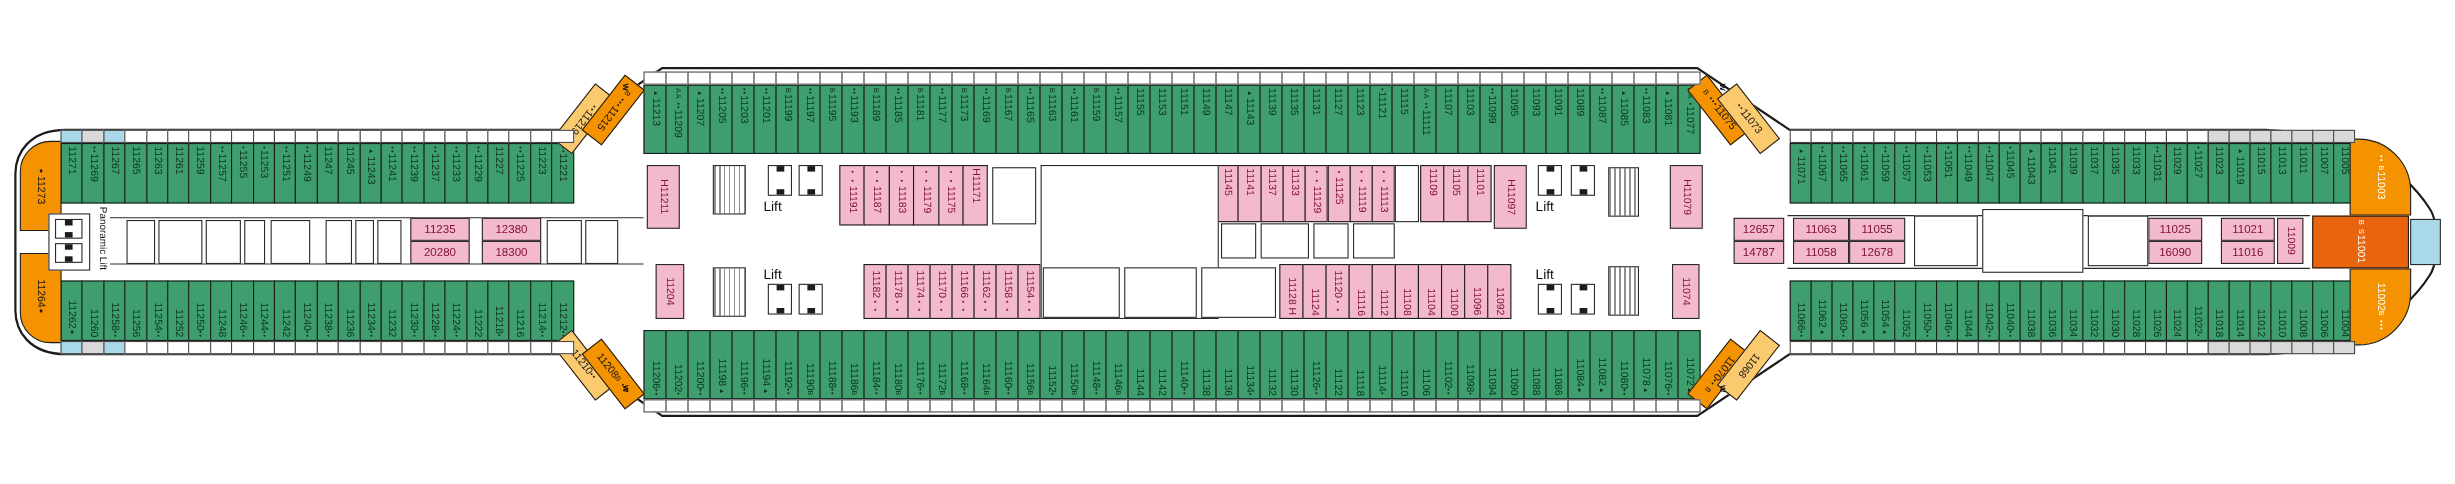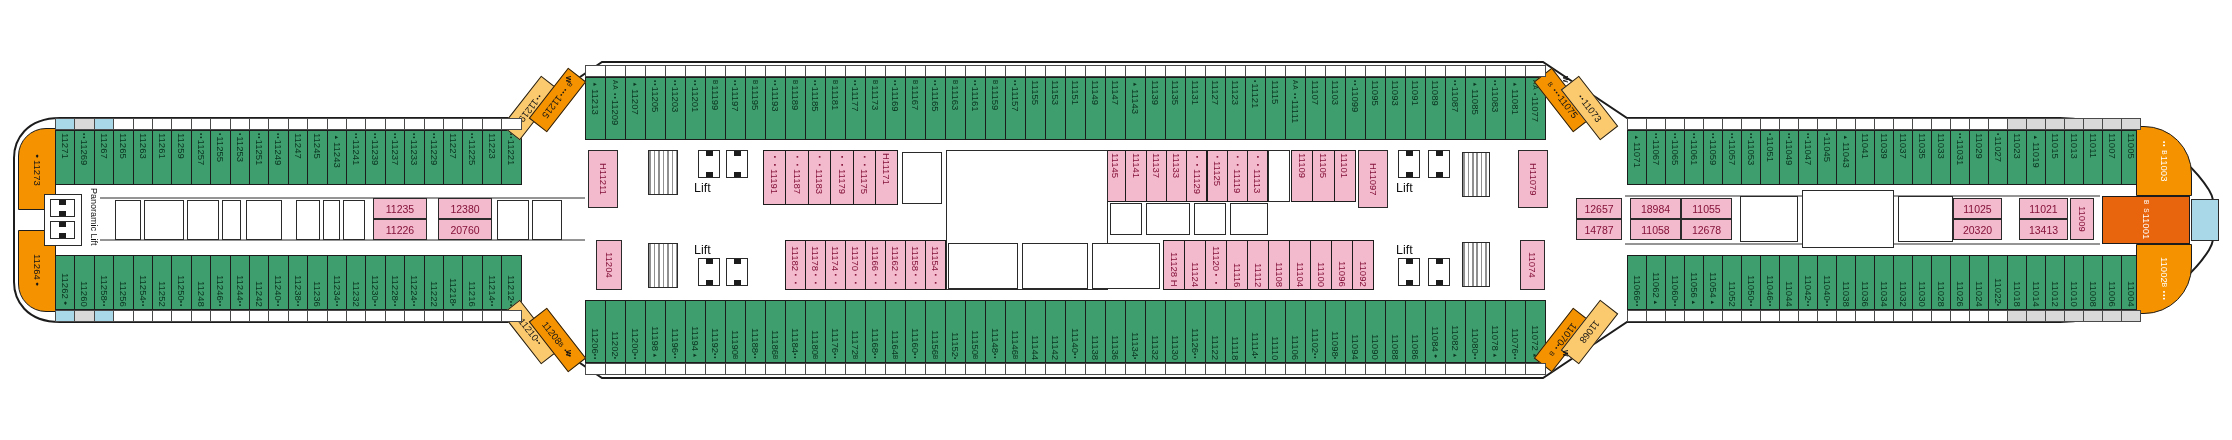--- a/index.html
+++ b/index.html
@@ -790,45 +790,45 @@
       <span class="vtxt"><i class="mk">•• B</i><b>11003</b></span>
     </div>
     <div class="round o wt" style="left: 2136px; top: 244px; width: 56px; height: 70px; border-radius: 0px 0px 48px;">
       <span class="vtxt"><b>11002</b><i class="mk">B •••</i></span>
     </div>
     <div class="round do wt" style="left: 2102px; top: 196px; width: 88px; height: 48px; border-radius: 0px;">
       <span class="vtxt"><i class="mk">B S</i><b>11001</b></span>
     </div>
     <div class="pair" style="left: 373px; top: 198px; width: 54px; height: 42px;">
       <div>11235</div>
-      <div>11226</div>
+      <div>20280</div>
     </div>
     <div class="pair" style="left: 438px; top: 198px; width: 54px; height: 42px;">
       <div>12380</div>
-      <div>20760</div>
+      <div>18300</div>
     </div>
     <div class="pair" style="left: 1576px; top: 198px; width: 46px; height: 42px;">
       <div>12657</div>
       <div>14787</div>
     </div>
     <div class="pair" style="left: 1630px; top: 198px; width: 51px; height: 42px;">
-      <div>18984</div>
+      <div>11063</div>
       <div>11058</div>
     </div>
     <div class="pair" style="left: 1681px; top: 198px; width: 51px; height: 42px;">
       <div>11055</div>
       <div>12678</div>
     </div>
     <div class="pair" style="left: 1953px; top: 198px; width: 49px; height: 42px;">
       <div>11025</div>
-      <div>20320</div>
+      <div>16090</div>
     </div>
     <div class="pair" style="left: 2019px; top: 198px; width: 49px; height: 42px;">
       <div>11021</div>
-      <div>13413</div>
+      <div>11016</div>
     </div>
     <div class="single" style="left: 588px; top: 150px; width: 30px; height: 58px;">
       <span class="vtxt"><i class="mk"></i><b>H11211</b></span>
     </div>
     <div class="single" style="left: 596px; top: 240px; width: 26px; height: 50px;">
       <span class="vtxt"><i class="mk"></i><b>11204</b></span>
     </div>
     <div class="single" style="left: 1358px; top: 150px; width: 30px; height: 58px;">
       <span class="vtxt"><i class="mk"></i><b>H11097</b></span>
     </div>

